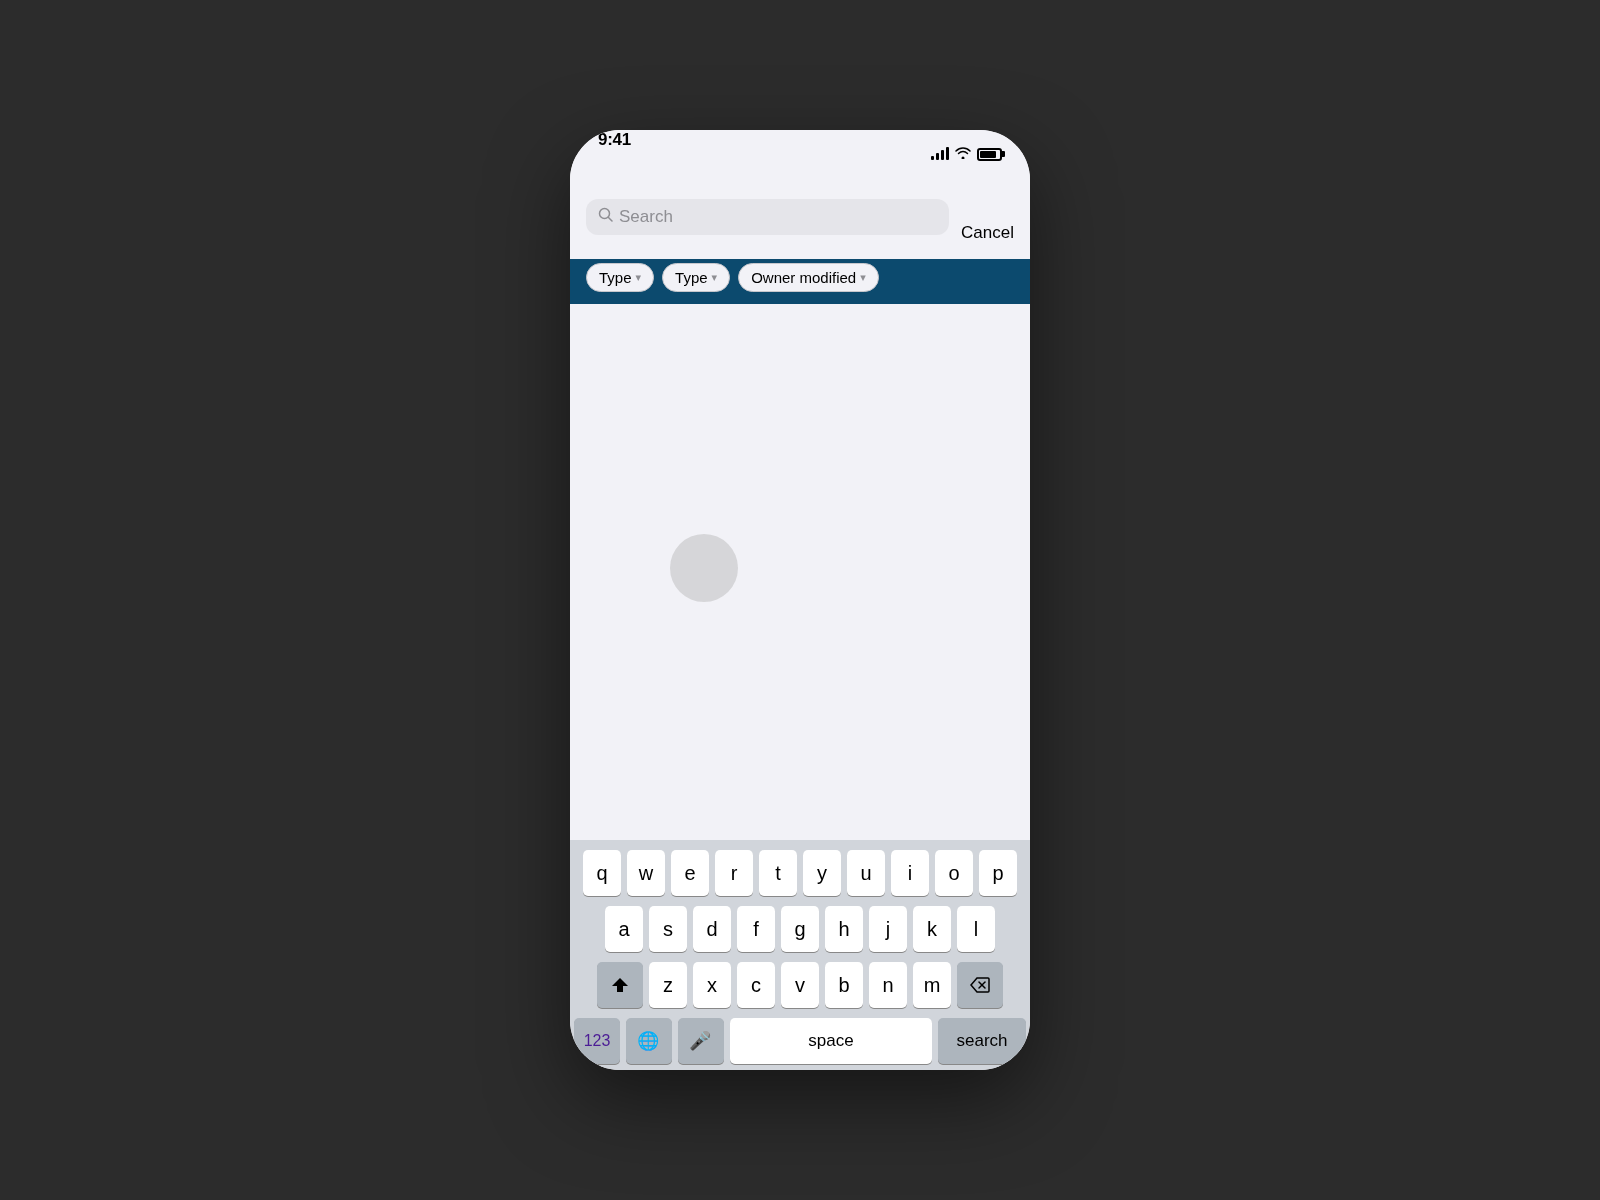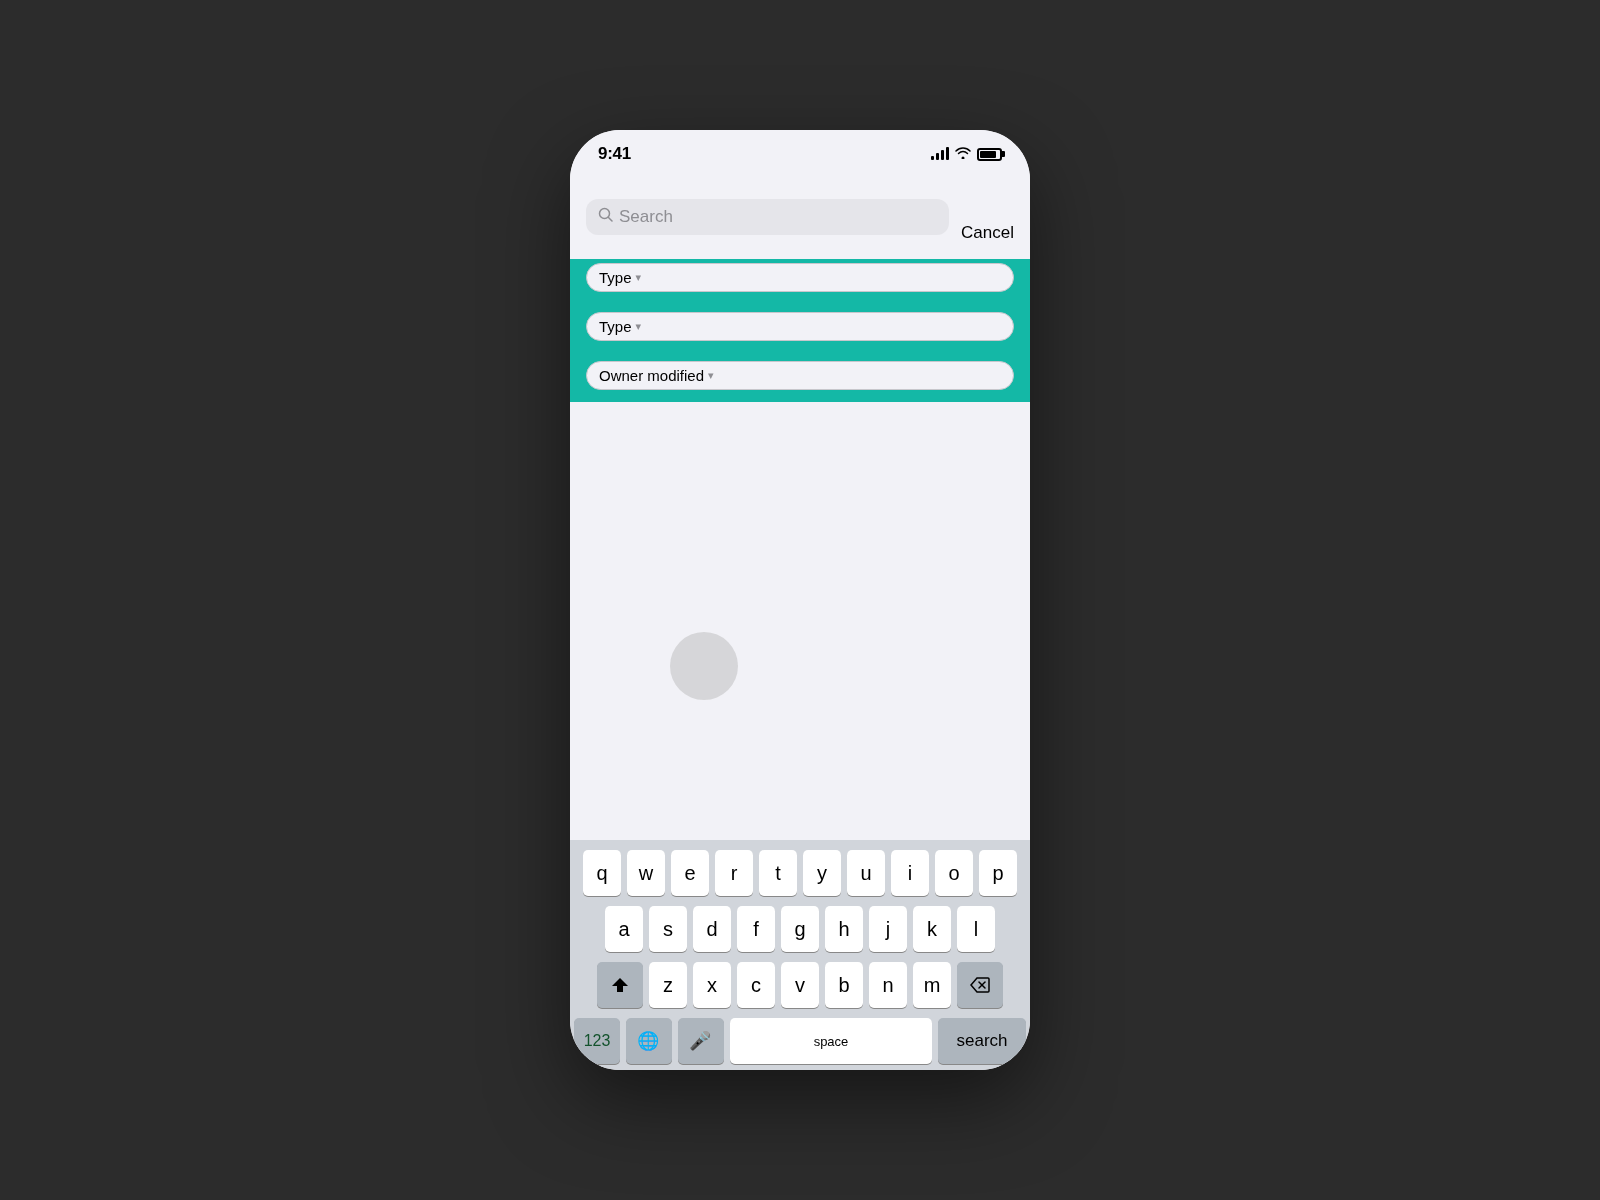--- a/index.html
+++ b/index.html
@@ -23,21 +23,20 @@
       display: flex;
       flex-direction: column;
       box-shadow: 0 30px 80px rgba(0,0,0,0.5);
     }
 
     
     .status-bar {
       background: #f2f2f7;
       height: 48px;
       display: flex;
-      align-items: center;
       justify-content: space-between;
       padding: 0 28px;
       flex-shrink: 0;
     }
 
     .status-time {
       font-size: 17px;
       font-weight: 600;
       color: #000;
       letter-spacing: -0.3px;
@@ -128,26 +127,25 @@
       cursor: pointer;
       white-space: nowrap;
       background: none;
       border: none;
       padding: 4px 0;
       margin-top: 33px;
     }
 
     
     .filter-bar {
-      background: #14b8a6;
+      background: #0c4a6e;
       padding: 4px 16px 12px 16px;
       display: flex;
-      gap: 20px;
+      gap: 8px;
       flex-shrink: 0;
-      flex-direction: column;
     }
 
     .filter-pill {
       display: flex;
       align-items: center;
       gap: 4px;
       border: 1.5px solid #c7c7cc;
       border-radius: 20px;
       padding: 5px 12px;
       font-size: 15px;
@@ -210,28 +208,28 @@
       font-weight: 400;
       color: #000;
       cursor: pointer;
       box-shadow: 0 1px 0 #888;
       user-select: none;
       letter-spacing: 0;
     }
 
     .key-special {
       background: #adb5bd;
-      color: #14532d;
+      color: #4c1d95;
       font-size: 16px;
     }
 
     .key-space {
       flex: 1;
       max-width: 220px;
-      font-size: 13px;
+      font-size: 17px;
       color: #000;
     }
 
     .key-search {
       background: #adb5bd;
       color: #000;
       font-size: 17px;
       min-width: 88px;
     }
 

